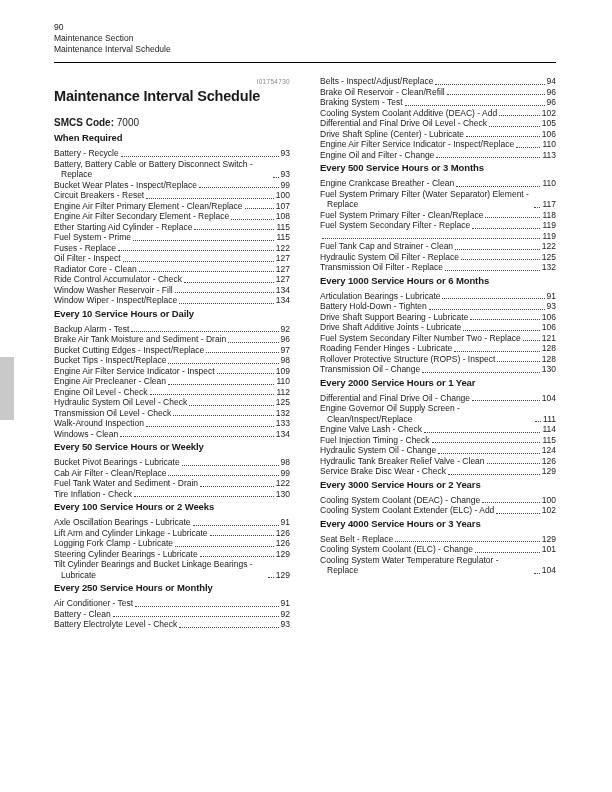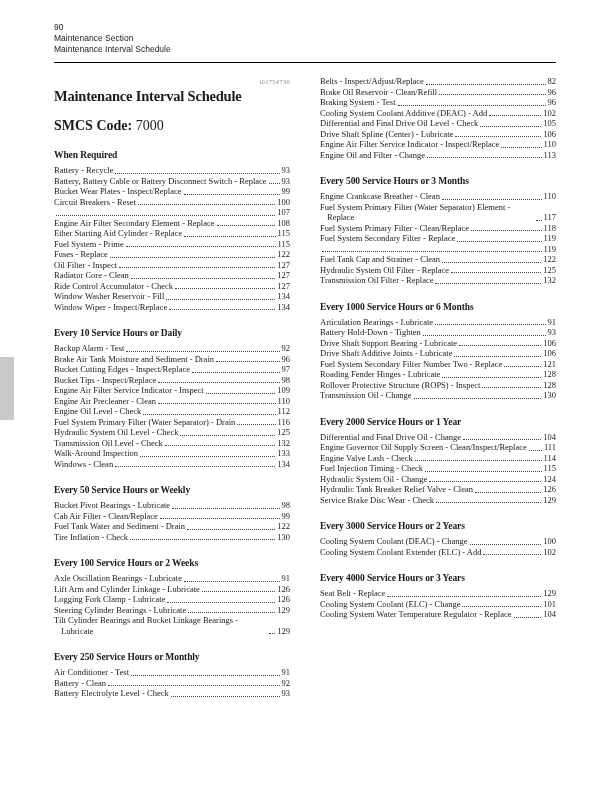--- a/index.html
+++ b/index.html
@@ -28,44 +28,44 @@
   }
   .rule {
     border-top: 1px solid #000000;
     margin: 7px 56px 0 54px;
   }
   .content {
     display: flex;
     gap: 30px;
     padding: 13px 56px 0 54px;
   }
-  .col { flex: 1 1 0; min-width: 0; font-family: Liberation Serif, serif; }
+  .col { flex: 1 1 0; min-width: 0; }
   .doc-id {
     font-size: 6.5px;
     color: #8a8a8a;
     text-align: right;
     margin: 2px 0 3px 0;
     letter-spacing: 0.3px;
   }
   .title {
     font-size: 14.5px;
     font-weight: bold;
     margin: 0 0 13px 0;
     white-space: nowrap;
     letter-spacing: -0.2px;
   }
   .smcs {
-    font-size: 14px;
+    font-size: 10px;
     margin: 0 0 4px 0;
   }
   .b { font-weight: bold; }
   .sec-heading {
     font-size: 9.5px;
     font-weight: bold;
-    margin: 16px 0 5px 0;
+    margin: 2px 0 5px 0;
     letter-spacing: -0.1px;
   }
   .entry {
     display: flex;
     align-items: flex-end;
     font-size: 8.5px;
     line-height: 10.5px;
   }
   .entry .t {
     flex: 0 1 auto;
@@ -117,20 +117,21 @@
           <span class="t">Bucket Wear Plates - Inspect/Replace</span>
           <span class="dots"></span>
           <span class="pg">99</span>
         </div>
         <div class="entry">
           <span class="t">Circuit Breakers - Reset</span>
           <span class="dots"></span>
           <span class="pg">100</span>
         </div>
         <div class="entry">
+          <span class="t">Engine Air Filter Primary Element - Clean/Replace</span>
           <span class="dots"></span>
           <span class="pg">107</span>
         </div>
         <div class="entry">
           <span class="t">Engine Air Filter Secondary Element - Replace</span>
           <span class="dots"></span>
           <span class="pg">108</span>
         </div>
         <div class="entry">
           <span class="t">Ether Starting Aid Cylinder - Replace</span>
@@ -200,25 +201,20 @@
         </div>
         <div class="entry">
           <span class="t">Engine Air Precleaner - Clean</span>
           <span class="dots"></span>
           <span class="pg">110</span>
         </div>
         <div class="entry">
           <span class="t">Engine Oil Level - Check</span>
           <span class="dots"></span>
           <span class="pg">112</span>
-        </div>
-        <div class="entry">
-          <span class="t">Fuel System Primary Filter (Water Separator) - Drain</span>
-          <span class="dots"></span>
-          <span class="pg">116</span>
         </div>
         <div class="entry">
           <span class="t">Hydraulic System Oil Level - Check</span>
           <span class="dots"></span>
           <span class="pg">125</span>
         </div>
         <div class="entry">
           <span class="t">Transmission Oil Level - Check</span>
           <span class="dots"></span>
           <span class="pg">132</span>
@@ -296,21 +292,21 @@
           <span class="dots"></span>
           <span class="pg">93</span>
         </div>
       </div>
   </div>
   <div class="col">
     <div id="col-right">
         <div class="entry">
           <span class="t">Belts - Inspect/Adjust/Replace</span>
           <span class="dots"></span>
-          <span class="pg">82</span>
+          <span class="pg">94</span>
         </div>
         <div class="entry">
           <span class="t">Brake Oil Reservoir - Clean/Refill</span>
           <span class="dots"></span>
           <span class="pg">96</span>
         </div>
         <div class="entry">
           <span class="t">Braking System - Test</span>
           <span class="dots"></span>
           <span class="pg">96</span>

